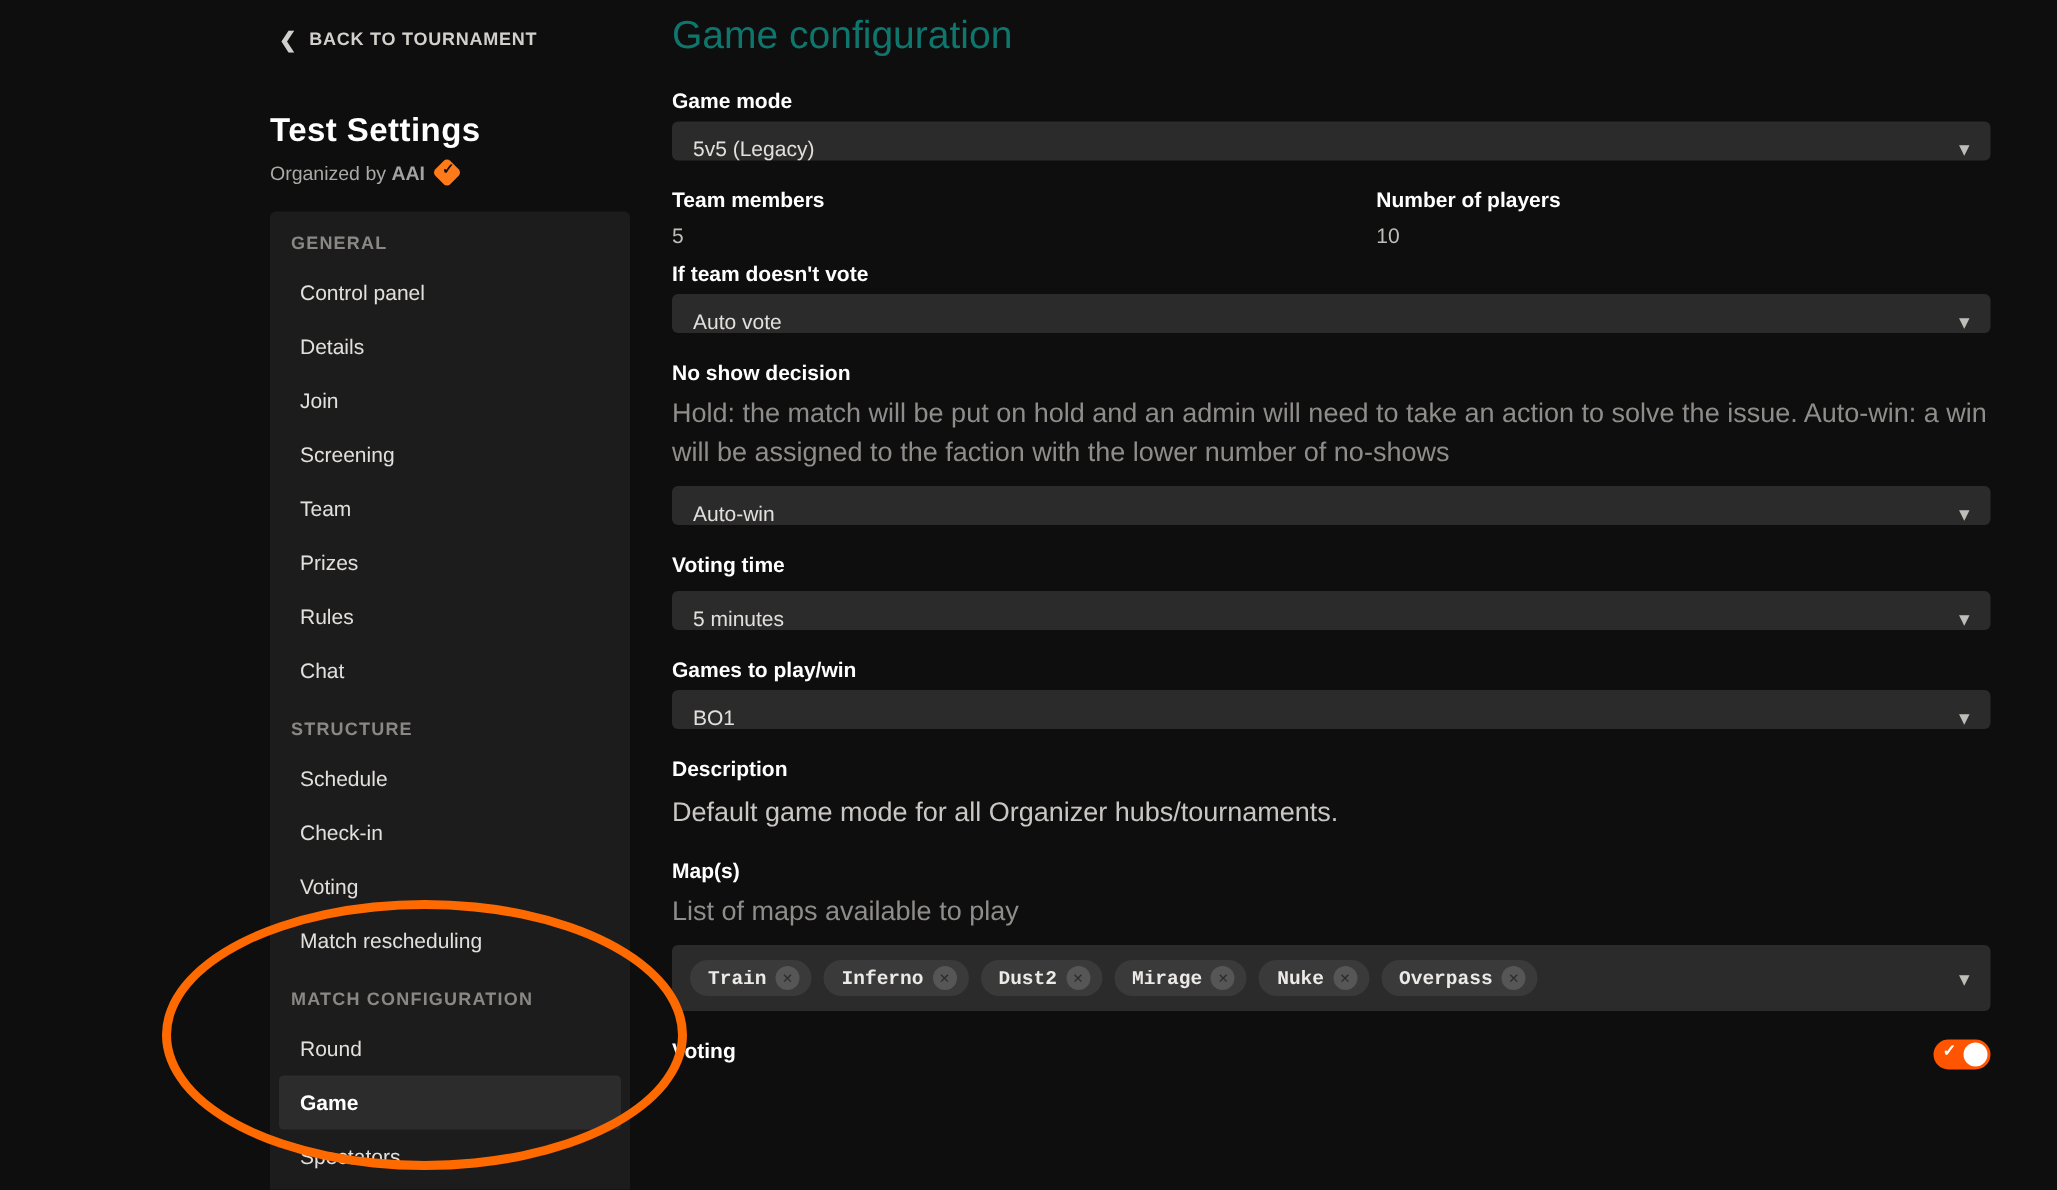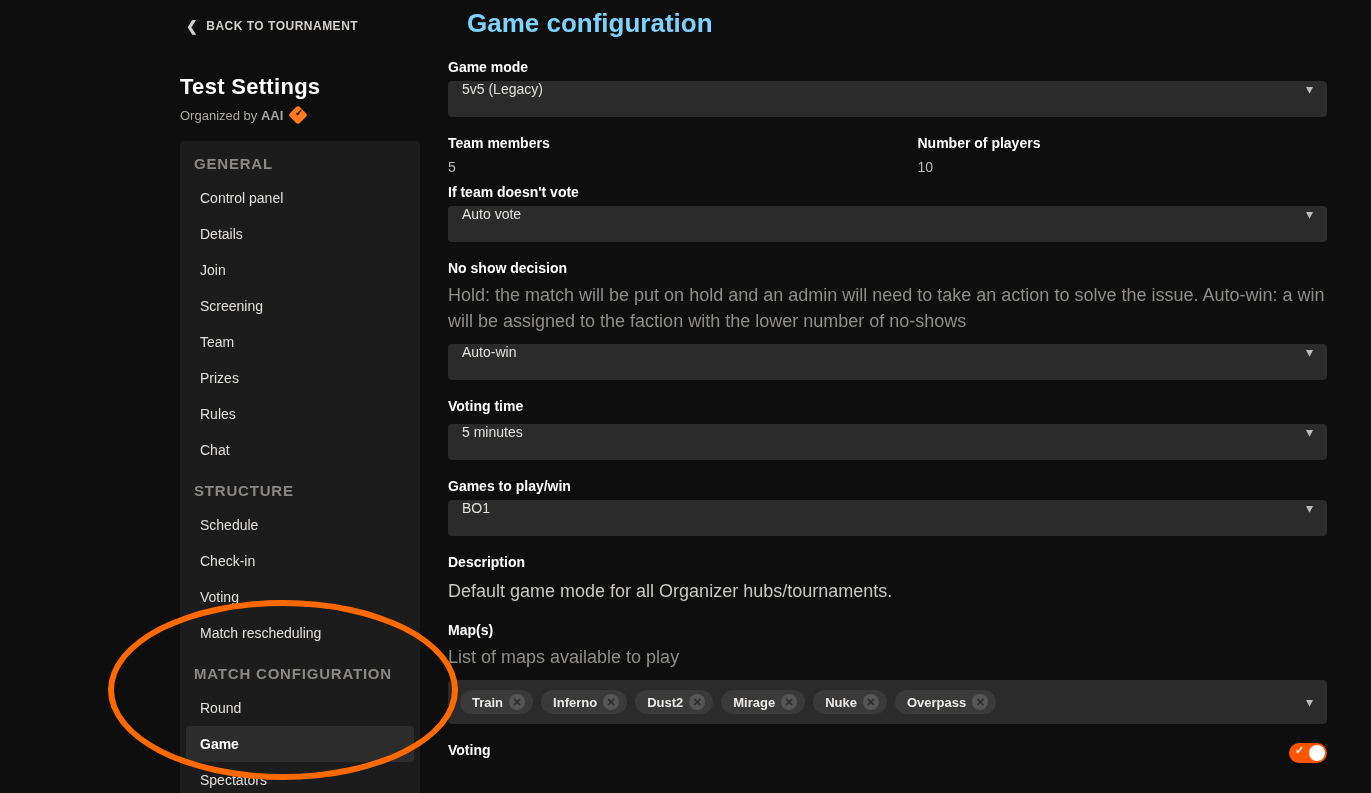--- a/index.html
+++ b/index.html
@@ -42,21 +42,21 @@
   }
   .sidebar {
     margin-top: 18px;
     background: #1c1c1c;
     border-radius: 4px;
     width: 240px;
     padding-bottom: 8px;
     position: relative;
   }
   .sec-head {
-    color: #8a8885; font-size: 15px; font-weight: 700;
+    color: #8a8885; font-size: 12px; font-weight: 700;
     letter-spacing: .8px; padding: 14px 14px 8px;
   }
   .nav-item {
     padding: 10px 14px;
     color: #e2e0dd; font-size: 14px;
     cursor: pointer;
     border-radius: 3px;
     margin: 0 6px;
   }
   .nav-item.active { background: #2c2c2c; color: #fff; font-weight: 600; }
@@ -69,28 +69,28 @@
     border: 6px solid #ff6a00;
     border-radius: 50%;
     pointer-events: none;
   }
 
   .main {
     flex: 1;
     padding: 8px 44px 0 0;
     overflow-y: auto;
   }
-  .page-title { font-size: 26px; font-weight: 700; color: #7dd3fc; margin-bottom: 20px; margin-left: 19px; }
+  .page-title { font-size: 26px; font-weight: 400; color: #0f766e; margin-bottom: 20px; }
   .label { font-weight: 700; color: #fff; font-size: 14px; margin-bottom: 6px; }
   .sub { color: #8f8d8a; font-size: 18px; line-height: 1.45; margin-top: 2px; }
   .field { margin-bottom: 18px; }
   .select {
     background: #2b2b2b; border: none; border-radius: 4px;
-    height: 36px; width: 100%;
-    display: flex; align-items: flex-start; justify-content: space-between;
+    height: 26px; width: 100%;
+    display: flex; align-items: flex-end; justify-content: space-between;
     padding: 0 14px; color: #e2e0dd; font-size: 14px;
     cursor: pointer;
   }
   .select .chev { color: #bfbdba; font-size: 14px; }
   .row2 { display: flex; gap: 60px; margin-bottom: 9px; }
   .row2 > div { flex: 1; }
   .val { color: #bfbdba; font-size: 14px; margin-top: 8px; }
 
   .chips-box {
     background: #2b2b2b; border-radius: 4px; min-height: 44px;
@@ -99,21 +99,21 @@
     position: relative;
   }
   .chips-box .chev {
     position: absolute; right: 14px; top: 50%; transform: translateY(-50%);
     color: #bfbdba;
   }
   .chip {
     background: #3a3a3a; border-radius: 14px;
     padding: 4px 8px 4px 12px;
     display: inline-flex; align-items: center; gap: 6px;
-    color: #eceae7; font-weight: 600; font-size: 13px;
+    color: #eceae7; font-weight: 600; font-size: 13px; font-family: Liberation Mono, monospace;
   }
   .chip .x {
     display: inline-flex; align-items: center; justify-content: center;
     width: 16px; height: 16px; border-radius: 50%;
     background: #565656; color: #2b2b2b; font-size: 11px; font-weight: 900;
     cursor: pointer;
   }
 
   .voting-row { display: flex; align-items: center; justify-content: space-between; margin-top: 10px; }
   .toggle {

